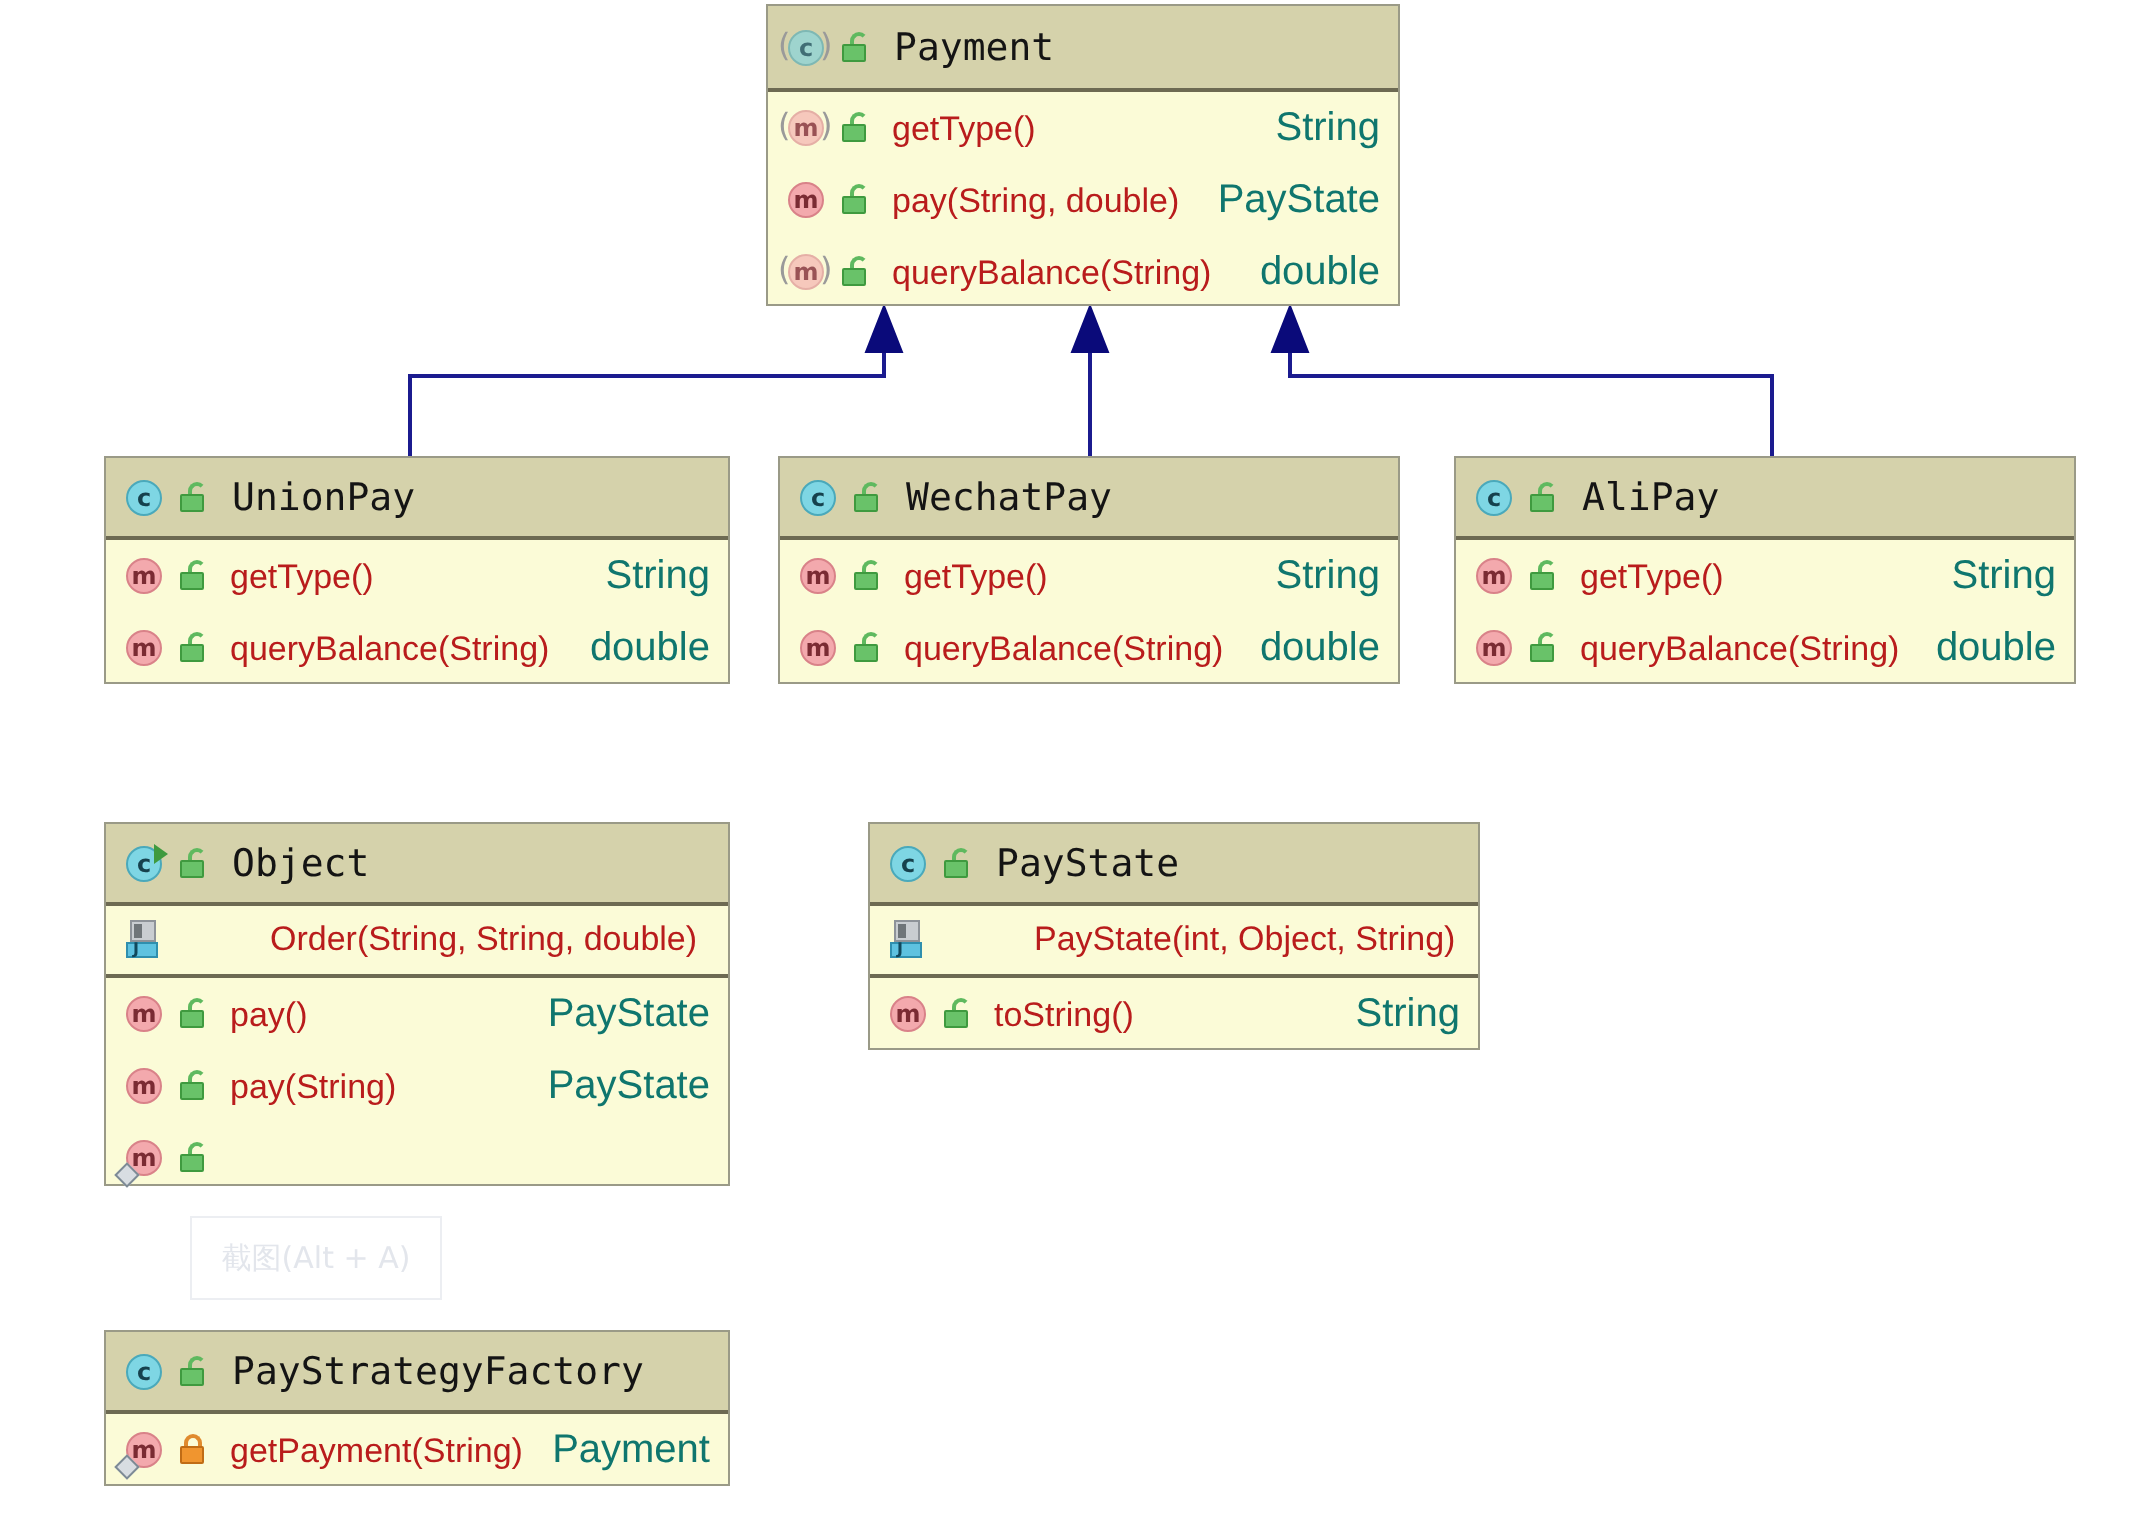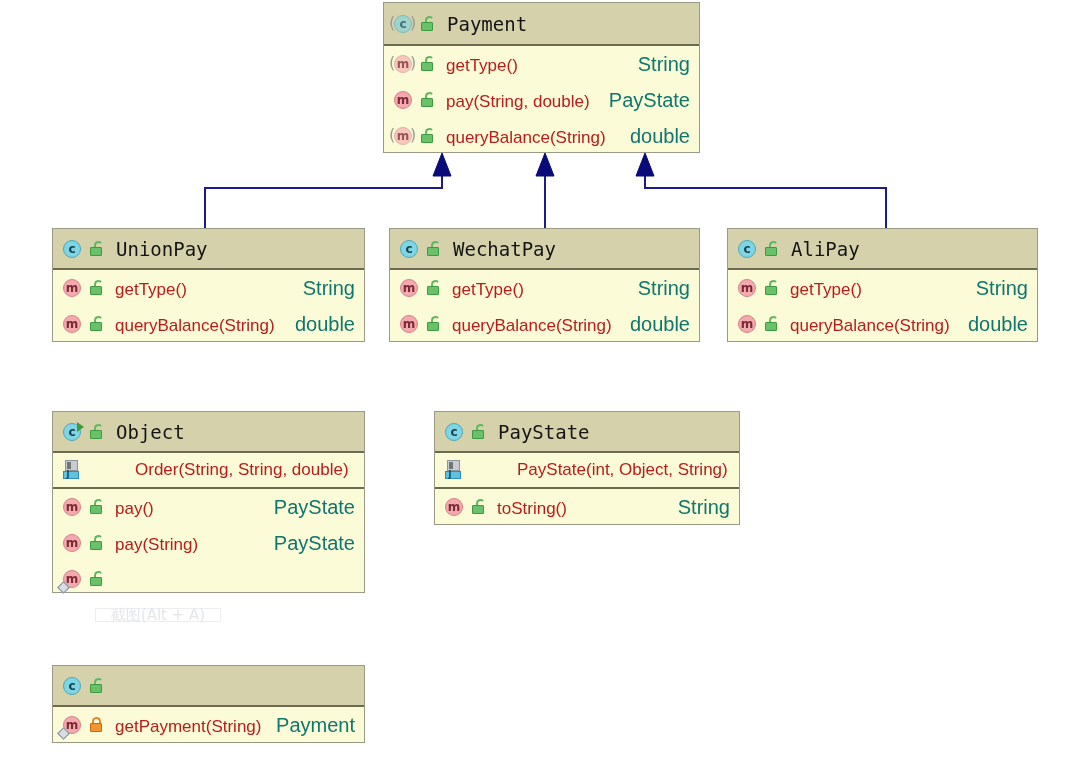--- a/index.html
+++ b/index.html
@@ -615,20 +615,21 @@
       <div class="uml-class" style="left: 52px; top: 665px; width: 313px; height: 78px;">
         <div class="uml-header" style="height: 41px;">
           <span class="icon ico-class">
             <span class="disc"></span>
             <span class="letter">c</span>
           </span>
           <span class="icon ico-lock open">
             <span class="shackle"></span>
             <span class="bodyb"></span>
           </span>
+          <span class="uml-title">PayStrategyFactory</span>
         </div>
         <div class="uml-body">
           <div class="uml-row" style="height: 36px;">
             <span class="icon ico-method">
               <span class="disc"></span>
               <span class="letter">m</span>
               <span class="static-mark"></span>
             </span>
             <span class="icon ico-lock amber">
               <span class="shackle"></span>
@@ -636,17 +637,17 @@
             </span>
             <div class="row-text">
               <span class="member-name">getPayment(String)</span>
               <span class="member-type">Payment</span>
             </div>
           </div>
         </div>
       </div>
     </div>
 
-  <div class="watermark" style="left:95px; top:608px; width:126px; height:14px;">
+  <div class="watermark" style="left:95px; top:608px; width:126px; height:42px;">
     <span>截图(Alt + A)</span>
   </div>
 
 </div>
 
 </body></html>

